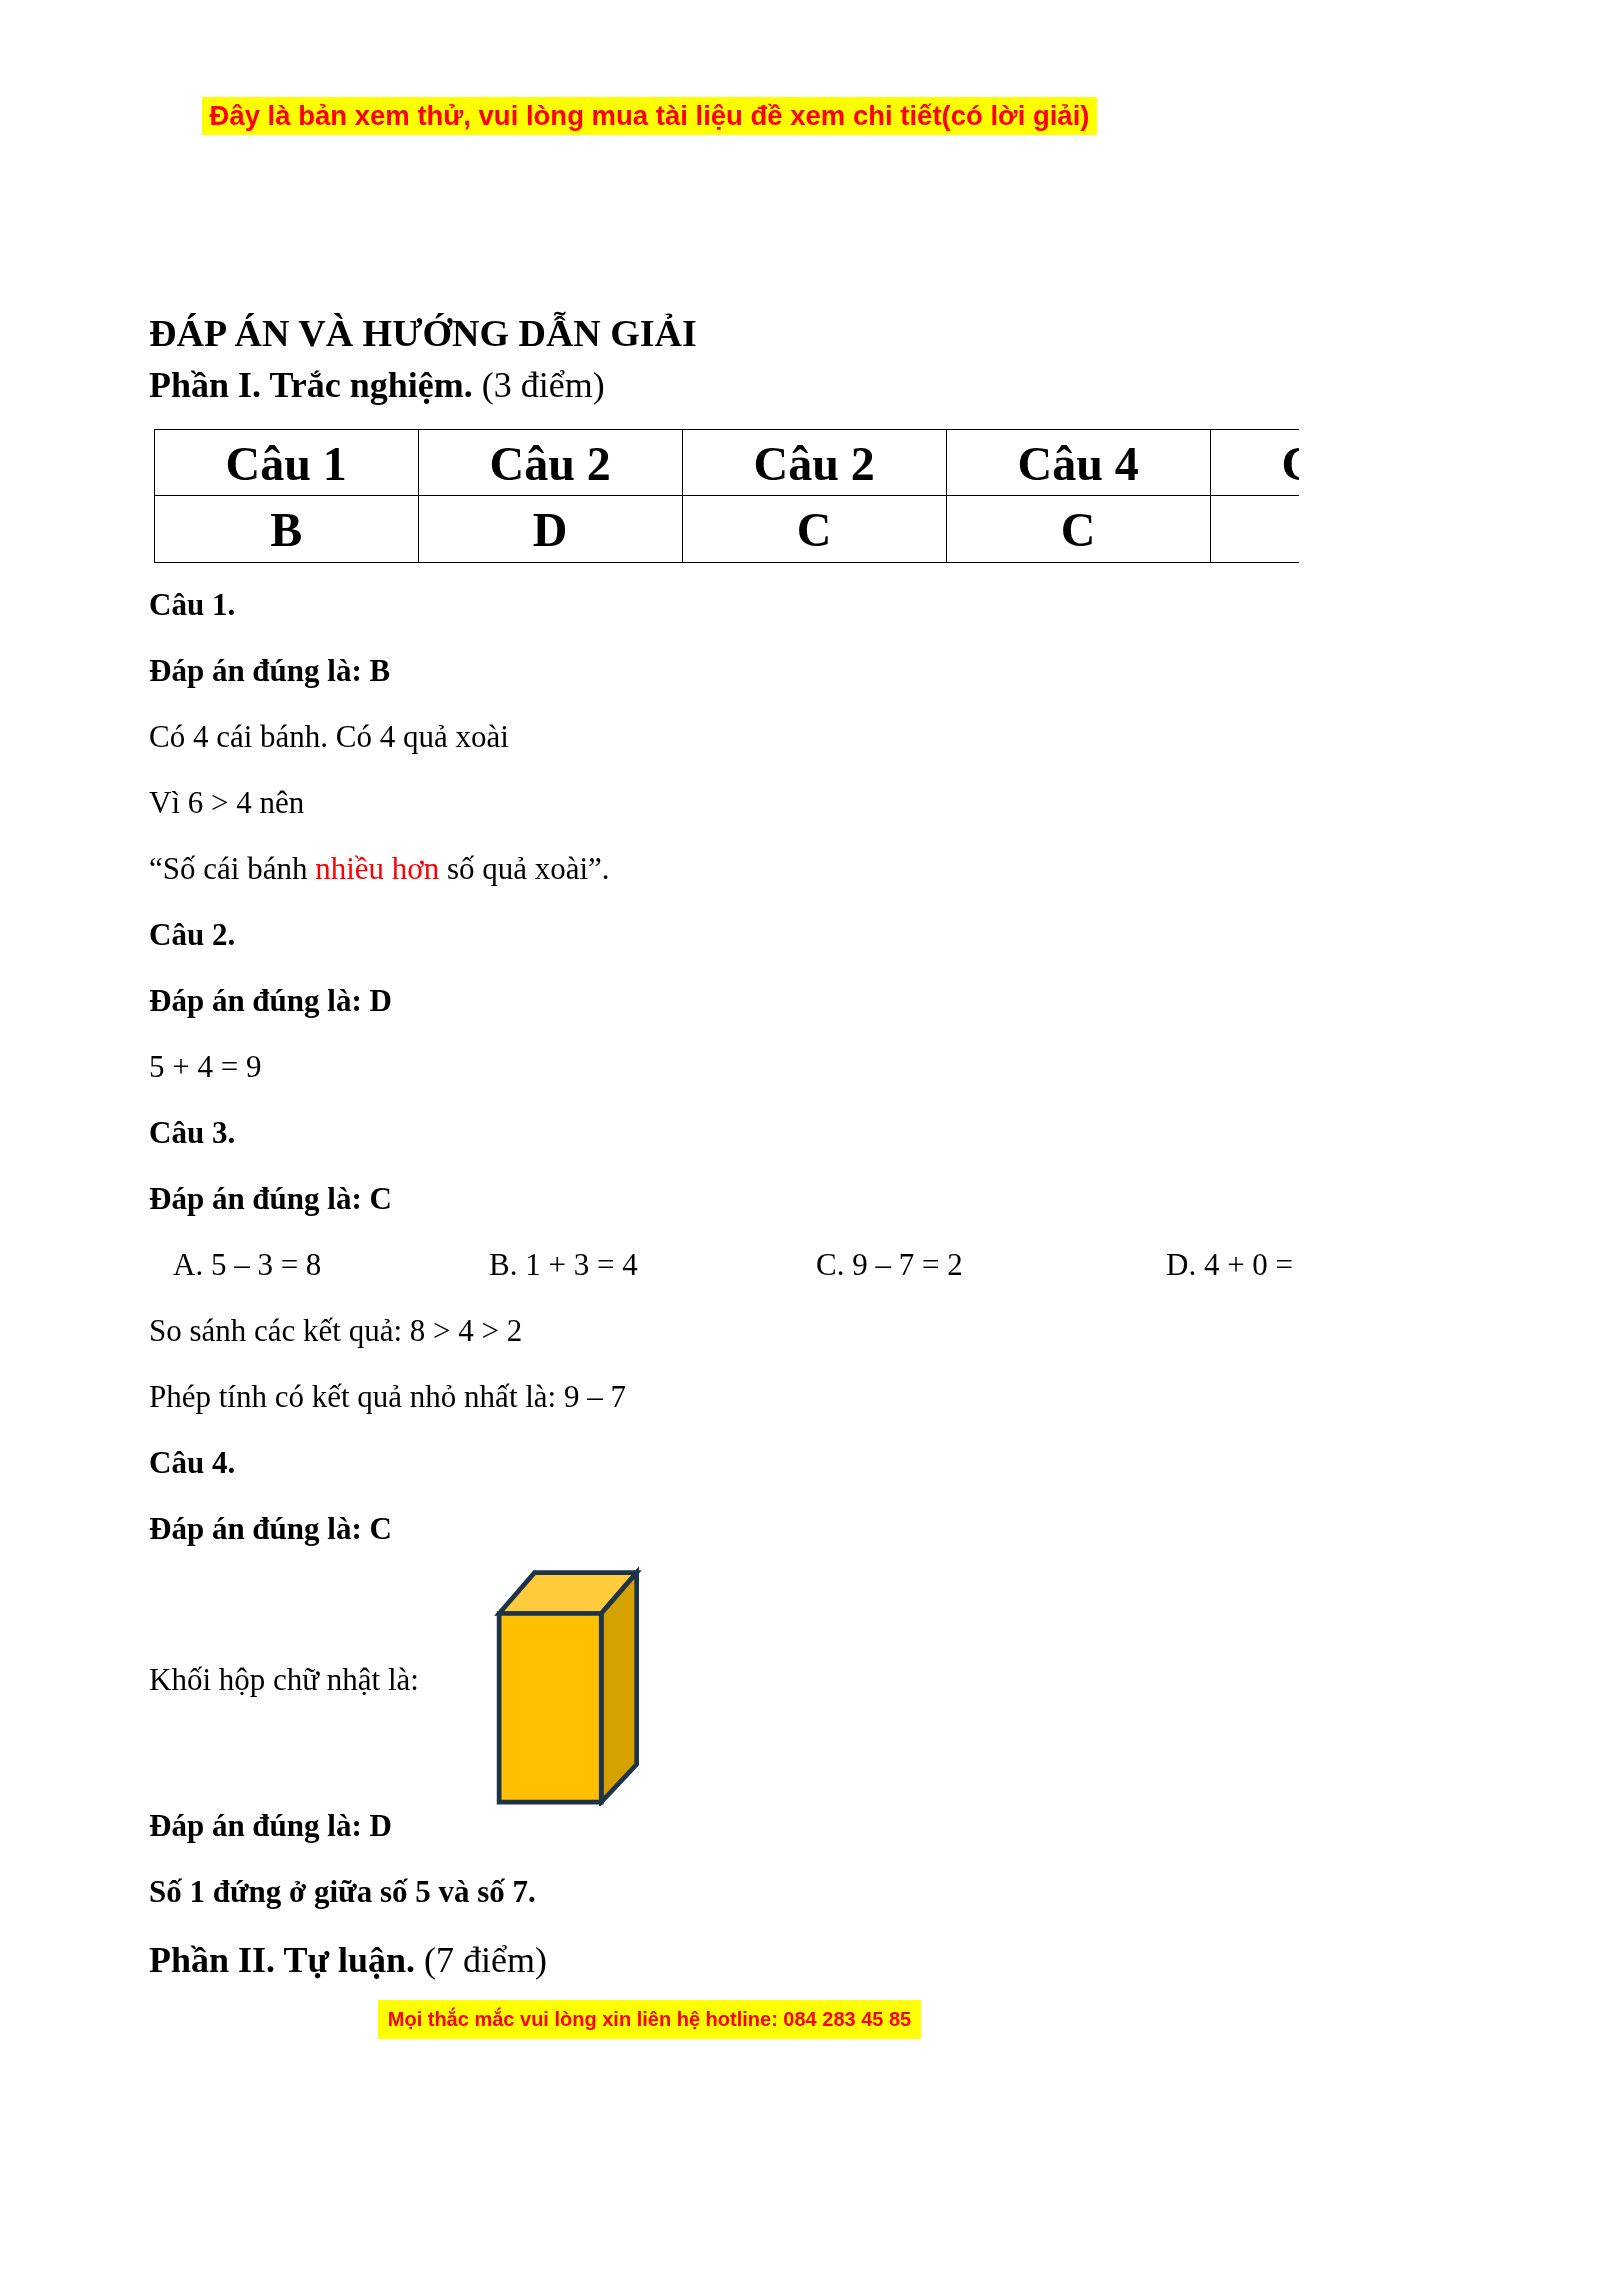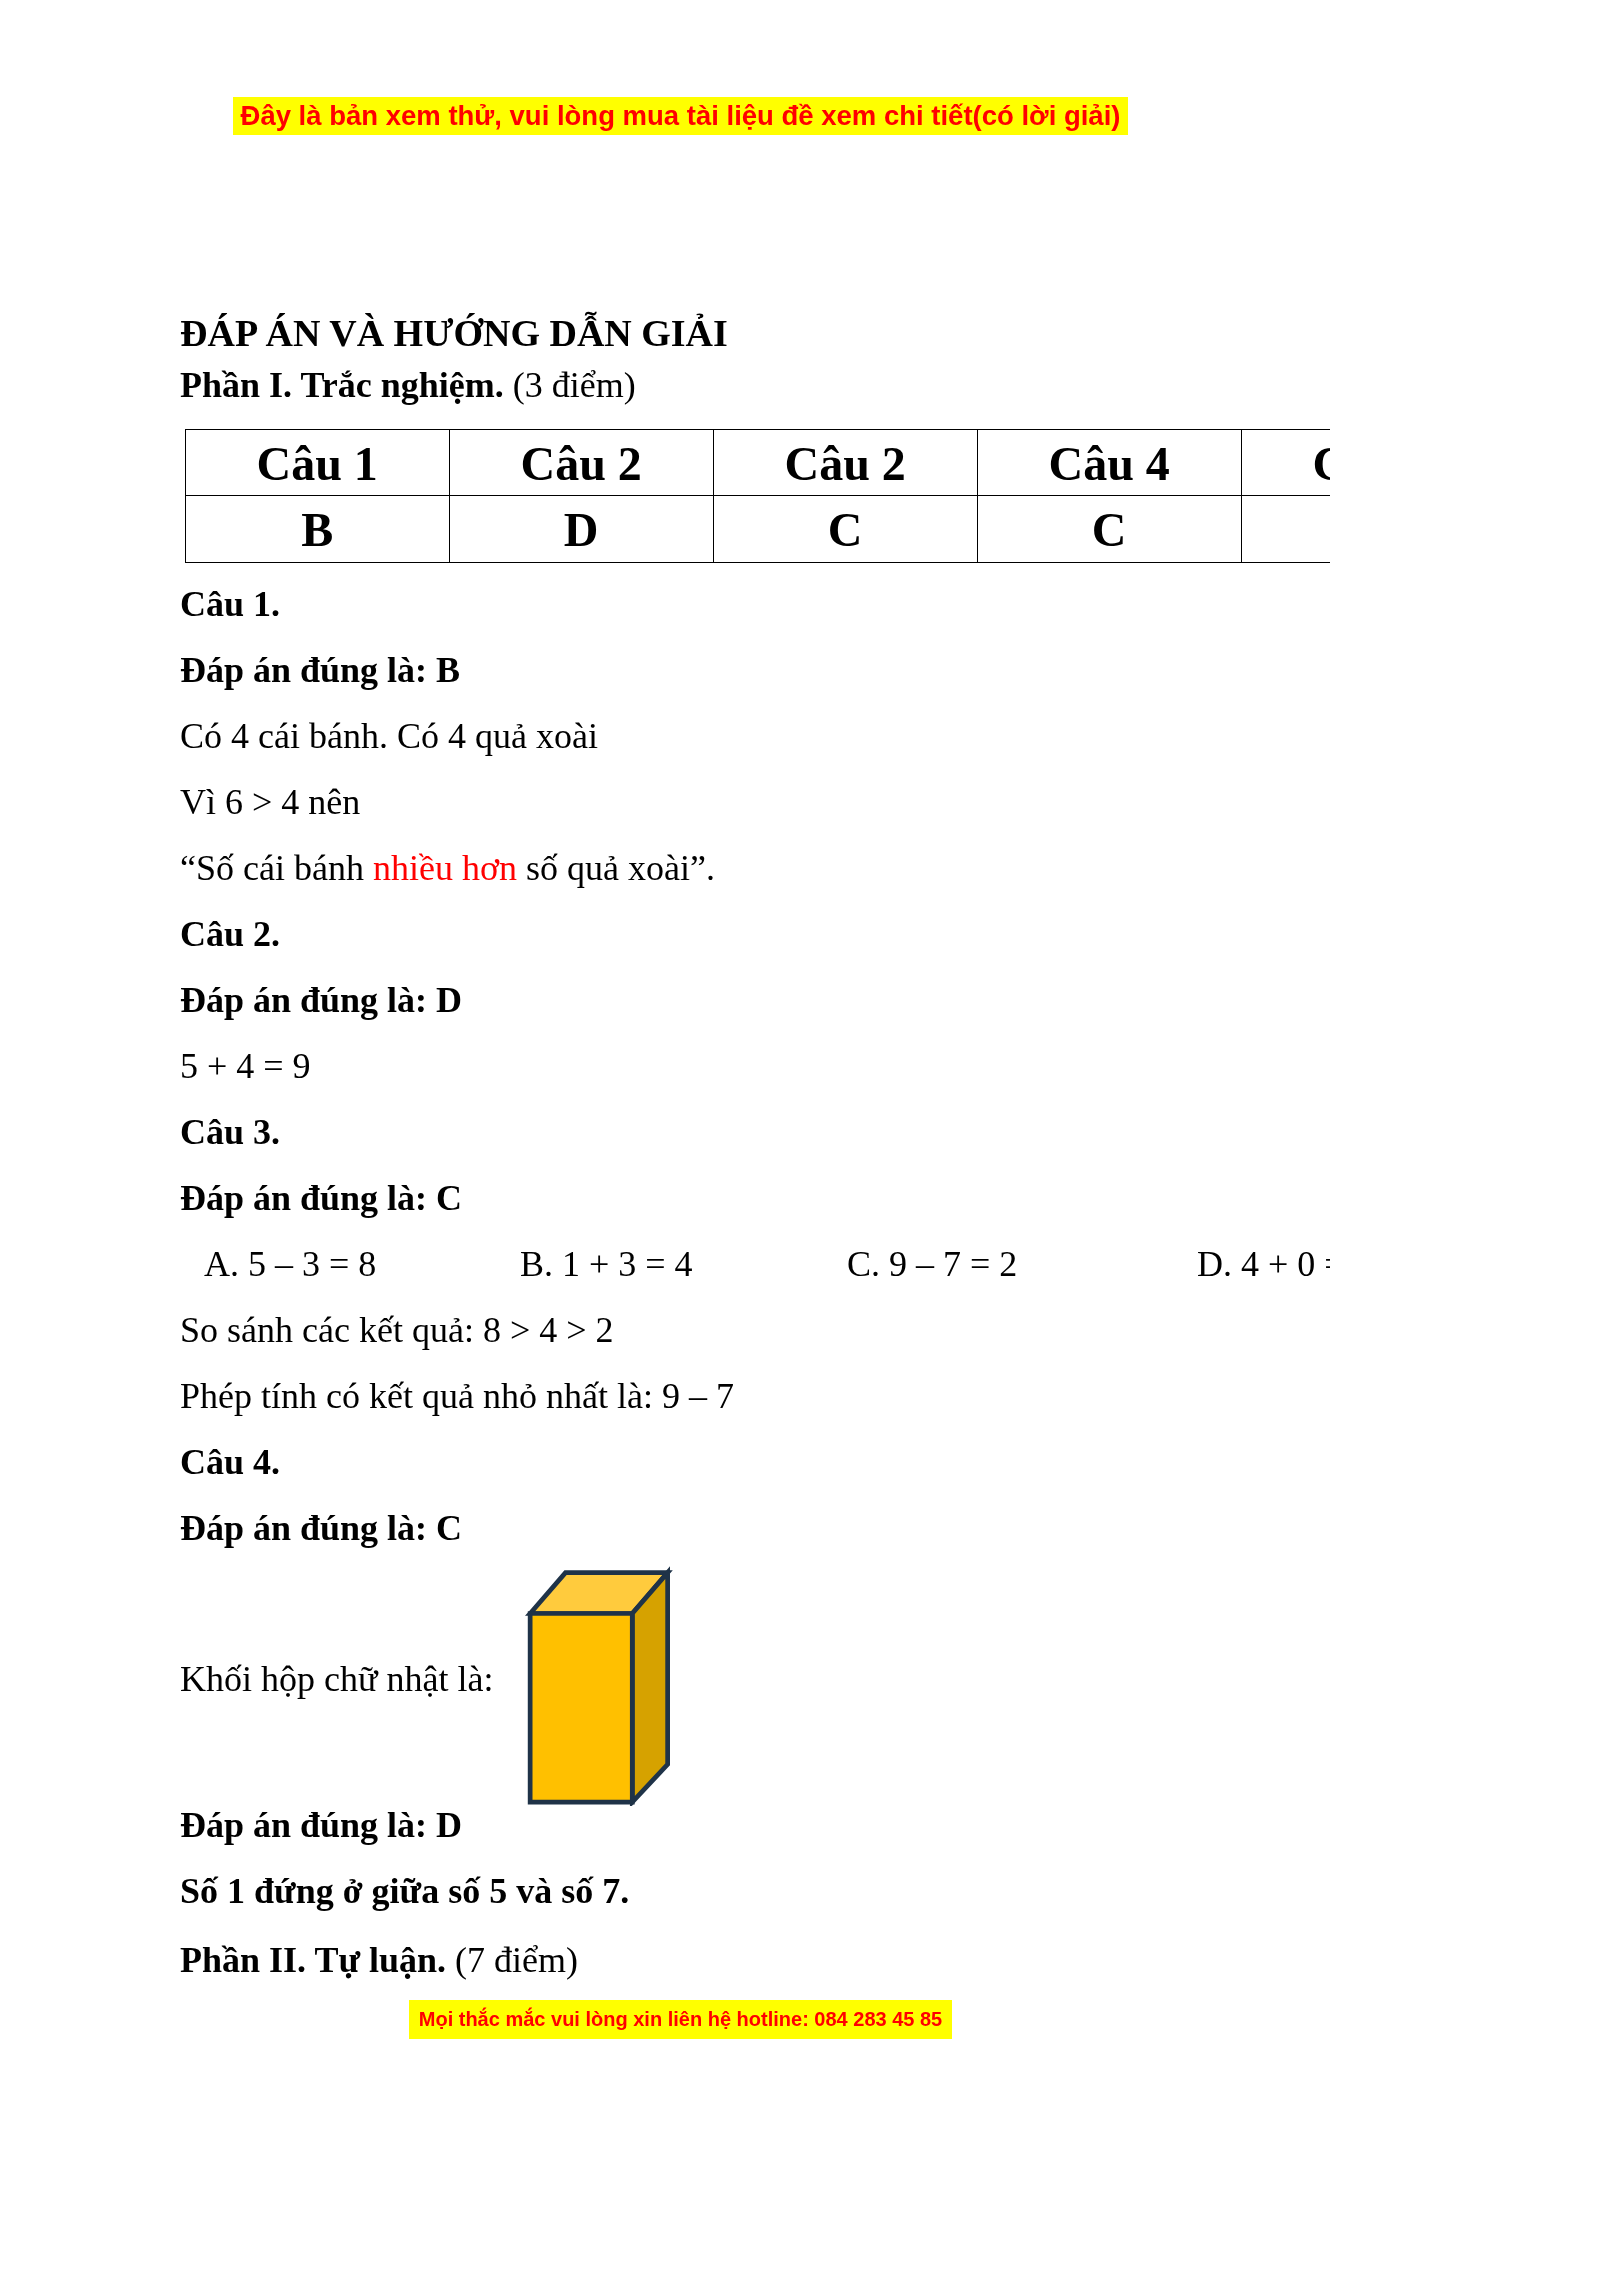--- a/index.html
+++ b/index.html
@@ -1,31 +1,31 @@
 <!DOCTYPE html>
 <html lang="vi" style="--banner_bg: #FFFF00; --banner_text: #FF0000; --highlight_text: #FF0000; --box_front: #FFC000; --box_top: #FFCB3D; --box_side: #D6A200; --box_outline: #1F3348; --table_border: #000000;font-size:12.6px"><head>
 <meta charset="utf-8">
 <style>
   html,body { margin:0; padding:0; background:#ffffff; }
   .page {
     position:relative; width:1299px; height:2295px; background:#fff;
-    font-family:"Liberation Serif", serif; color:#000; overflow:hidden;margin-left:31px;
+    font-family:"Liberation Serif", serif; color:#000; overflow:hidden;
   }
   .banner-row { text-align:center; }
   .banner-row.top { padding-top:97px; }
   .banner-row.bottom { margin-top:18px; }
   .banner {
     display:inline-block; background:var(--banner_bg,#FFFF00); color:var(--banner_text,#FF0000);
     font-family:"Liberation Sans", sans-serif; font-weight:bold;
   }
   .top-banner   { font-size:27.5px; line-height:38px; padding:0 7.9px; }
   .bottom-banner{ font-size:20px; line-height:39px; padding:0 9.4px; }
 
   .content { padding:0 149px 0 149px; }
-  p { margin:0 0 27px 0; font-size:36px; line-height:39px; }
+  p { margin:0 0 27px 0; font-size:31px; line-height:39px; }
   .b { font-weight:bold; }
   .red { color:var(--highlight_text,#FF0000); }
 
   .doc-title { margin:176px 0 0 0; font-size:38px; line-height:44px; font-weight:bold; }
   .part-heading { margin:7.9px 0 0 0; font-size:36px; line-height:44px; }
 
   table.answer-table {
     border-collapse:collapse; width:1321px; table-layout:fixed;
     margin-top:22px; margin-bottom:0; margin-left:4.7px;
   }

